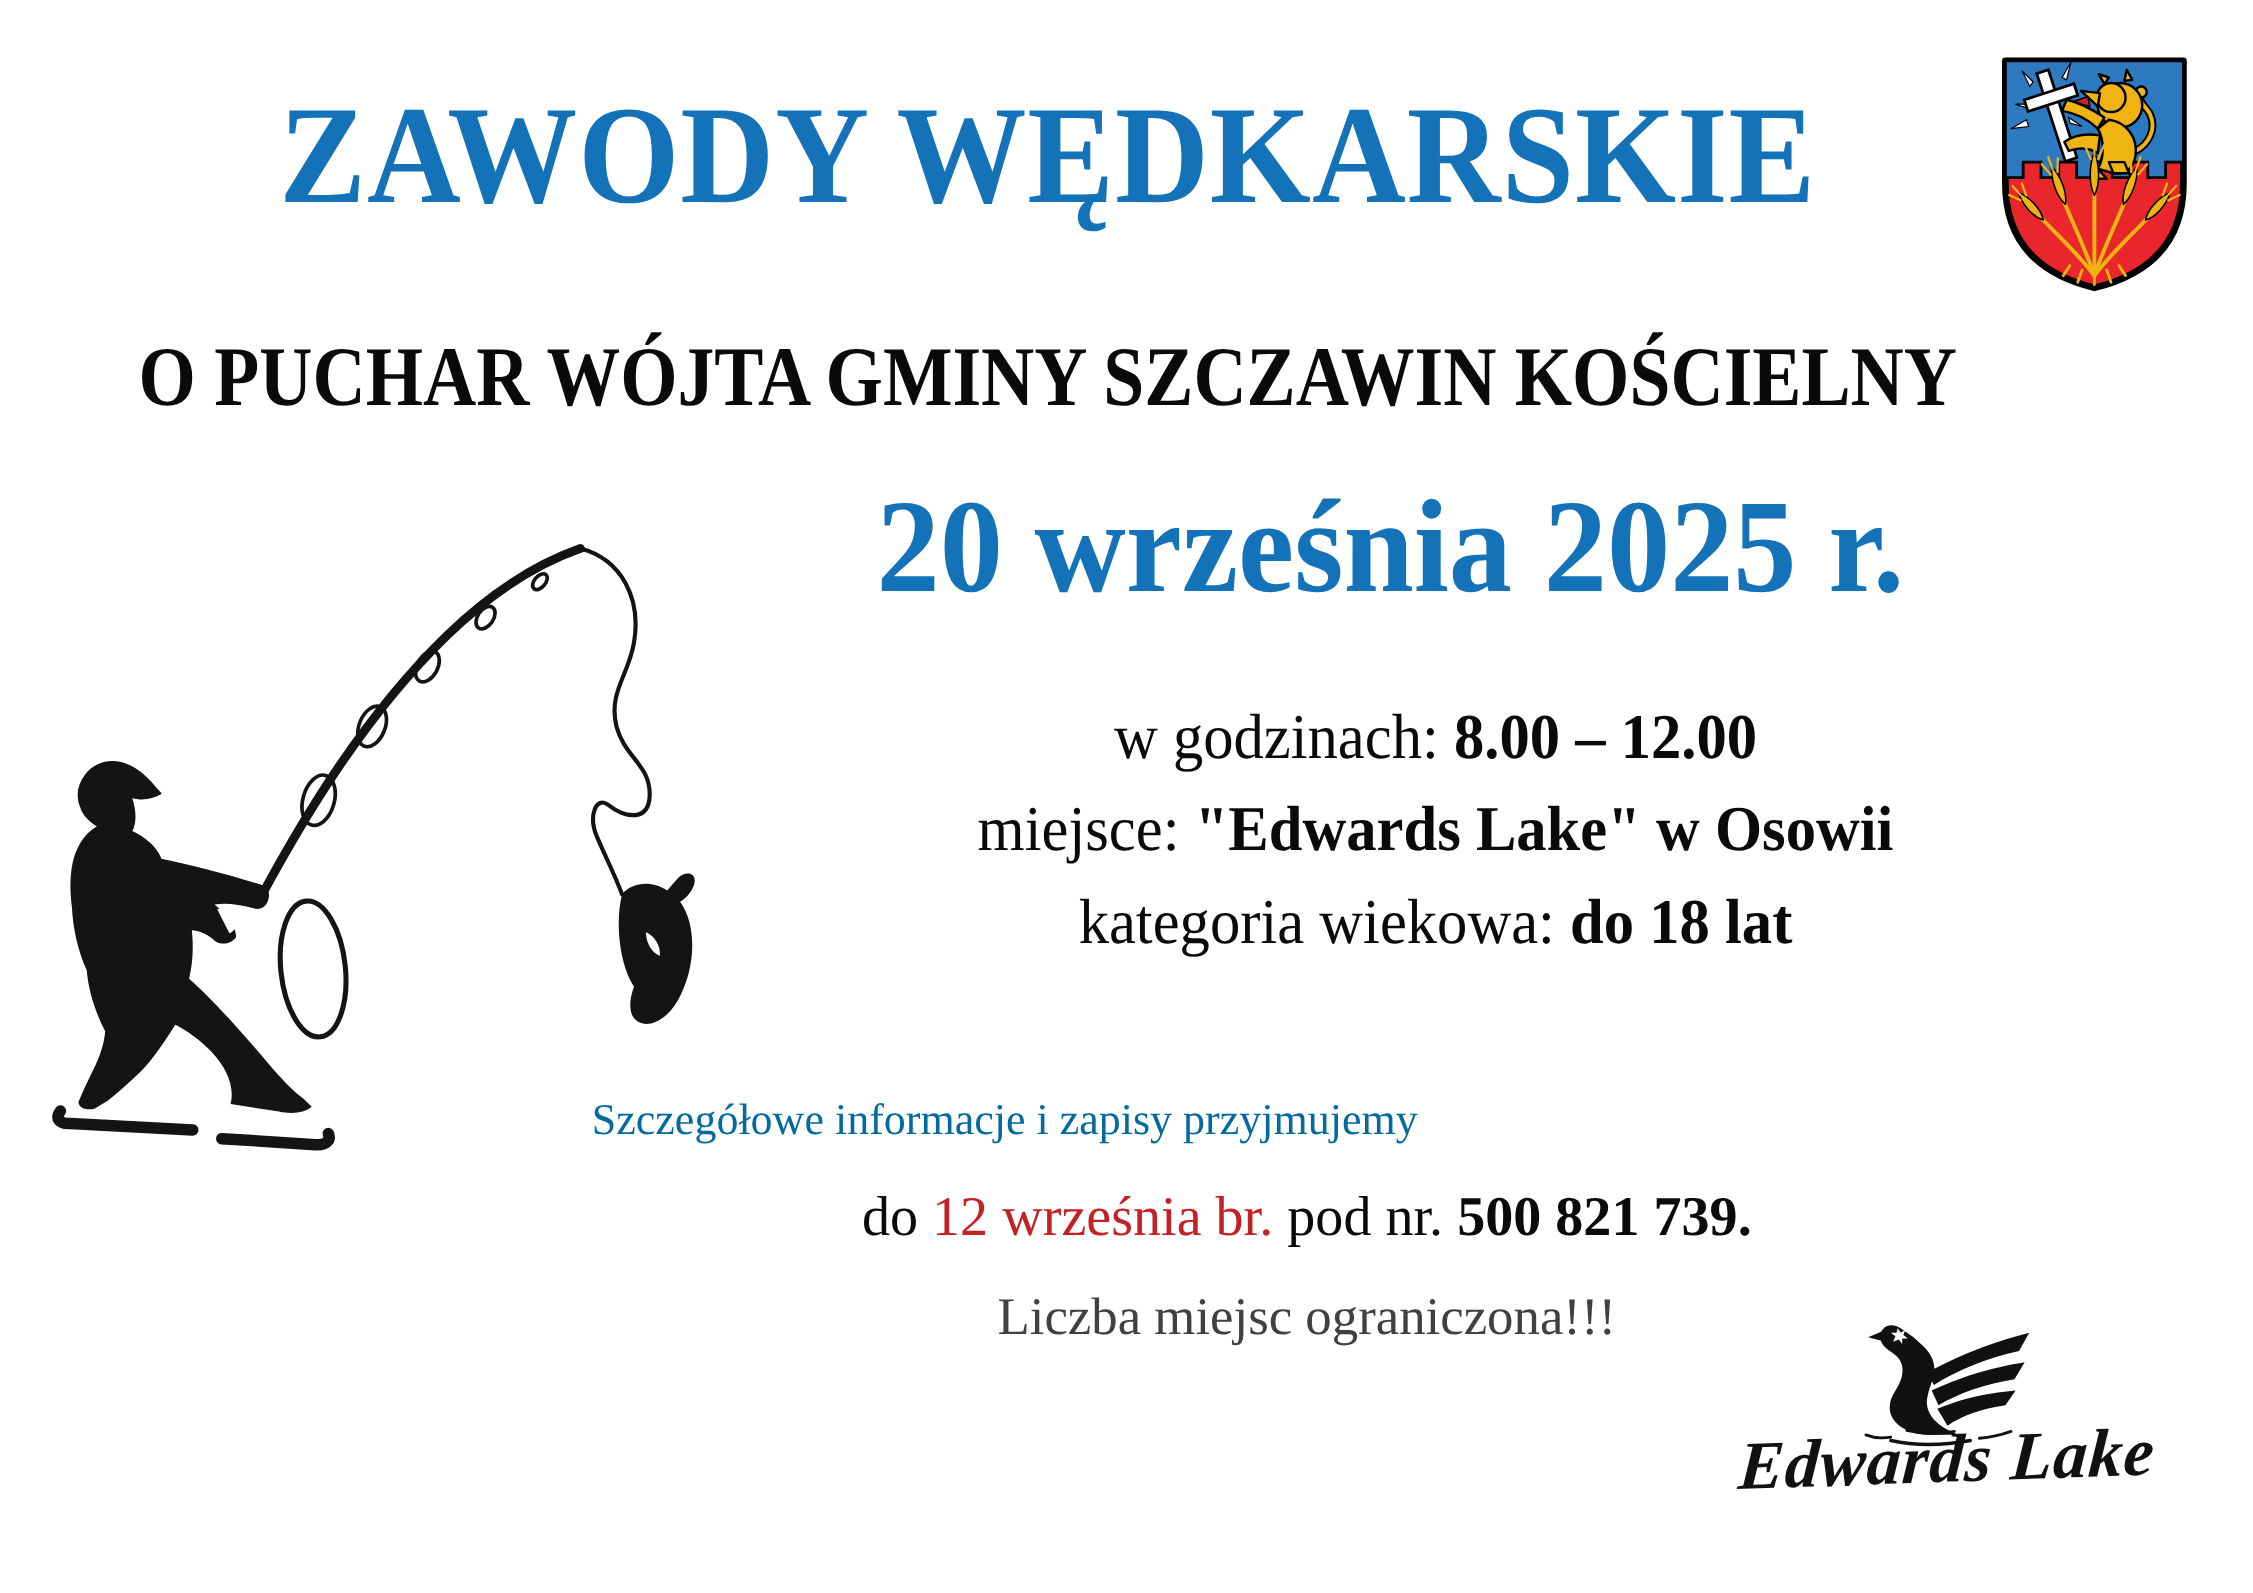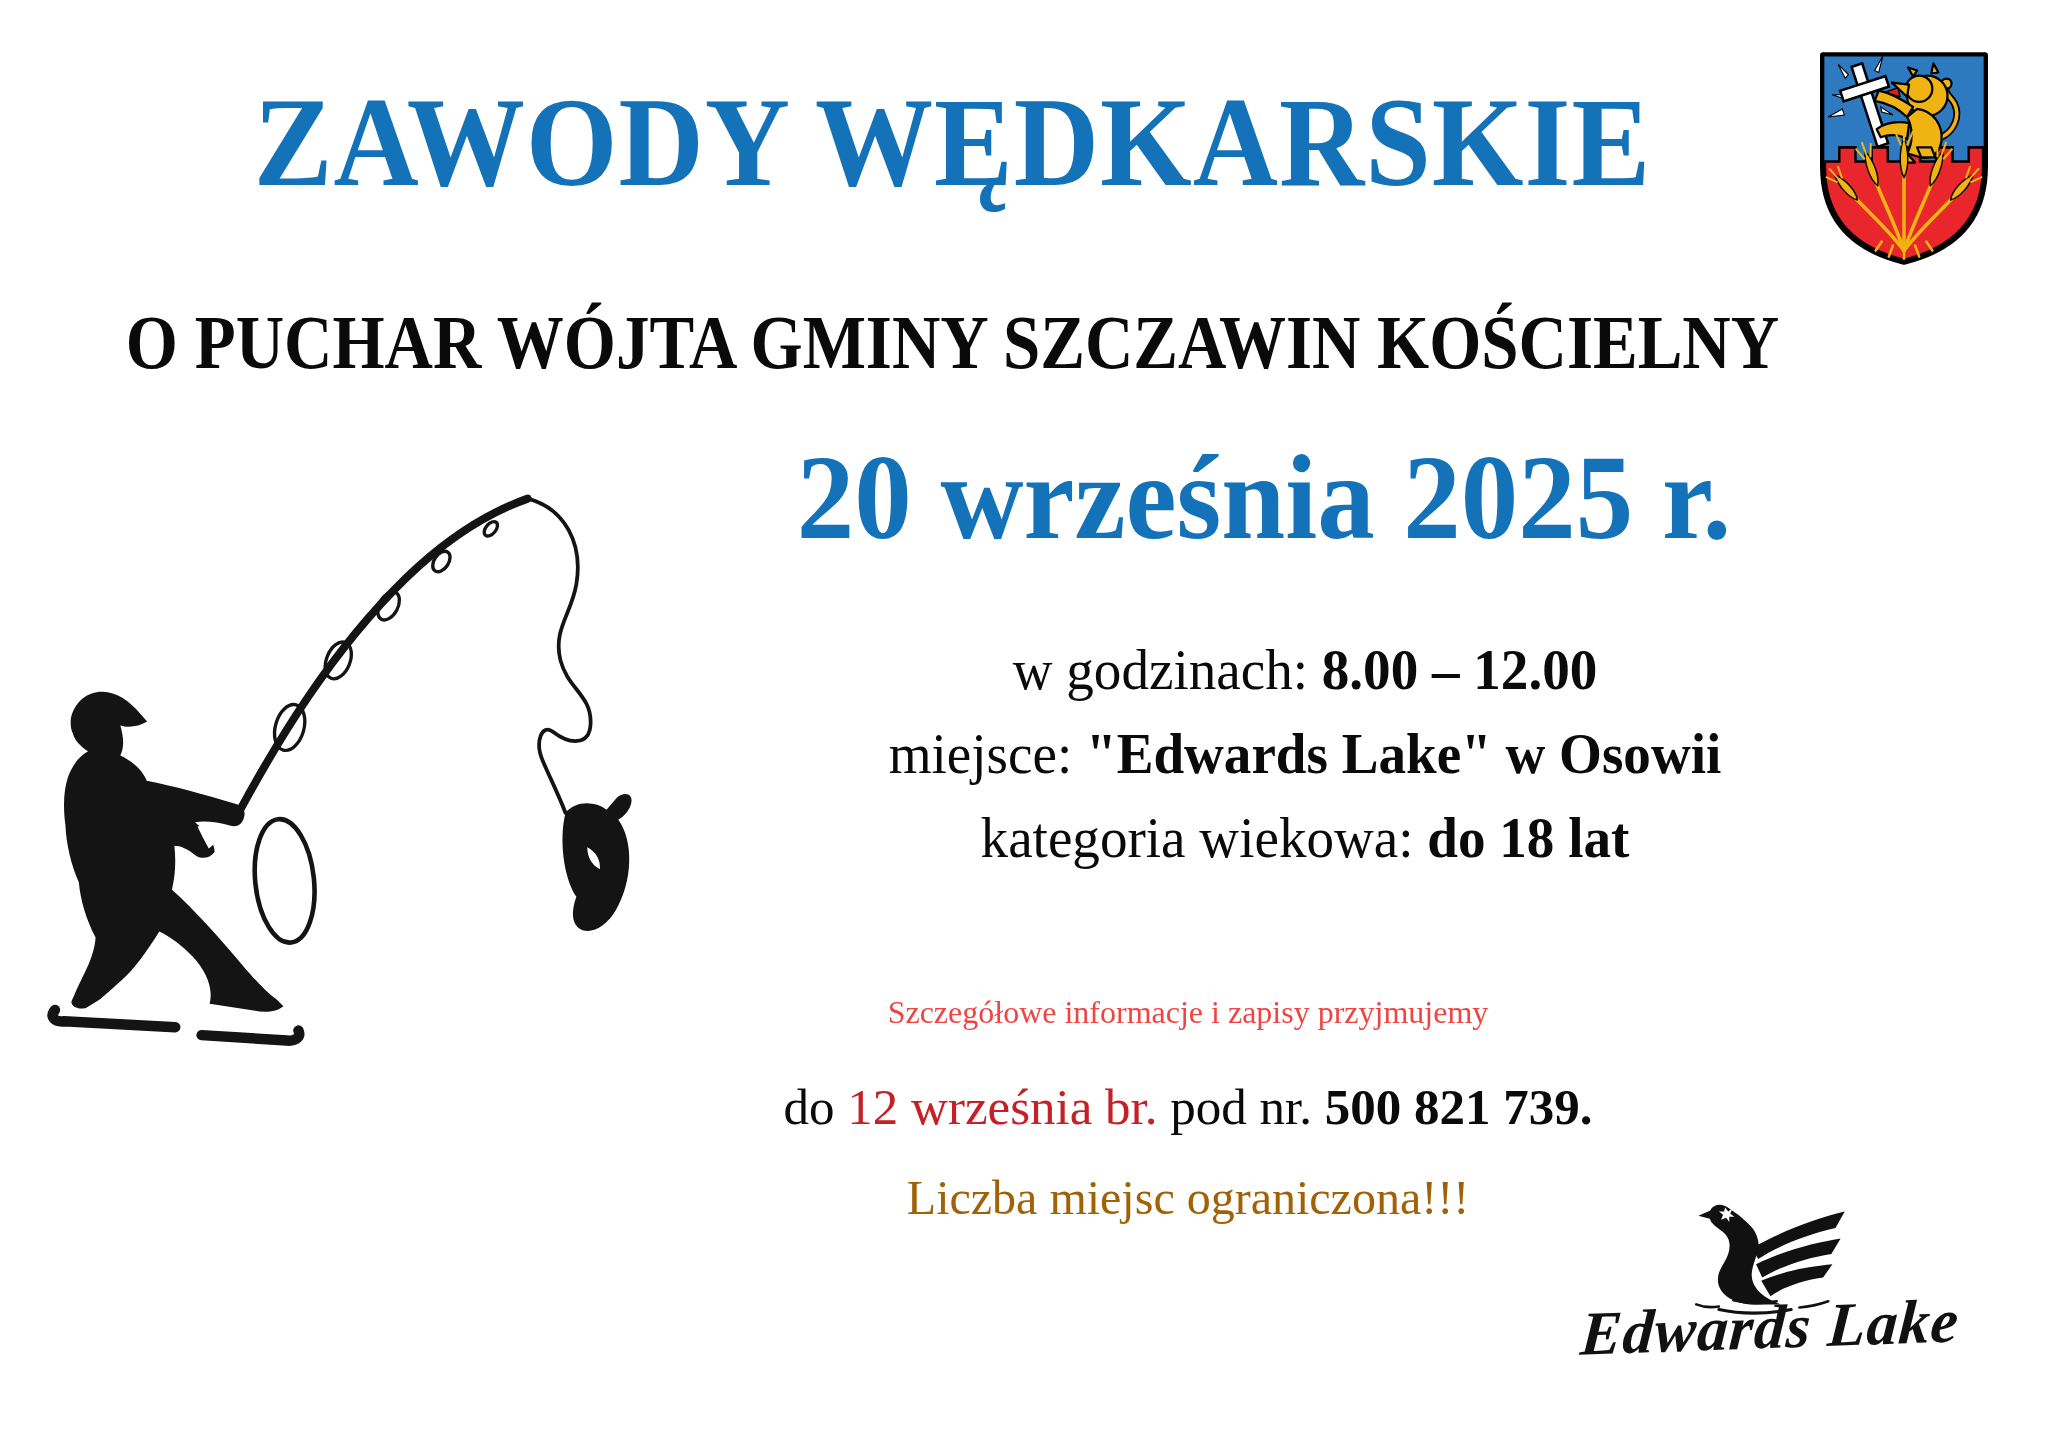--- a/index.html
+++ b/index.html
@@ -29,28 +29,28 @@
     transform:scaleX(.95);transform-origin:50% 50%;
   }
   
   .details{
     left:655px;top:628px;width:1300px;text-align:center;
     font-size:58px;color:#0a0a0a;line-height:84px;white-space:nowrap;
     transform:scaleX(.95);transform-origin:50% 50%;
   }
   .details b{font-weight:bold;}
   
-  .info1{left:538px;top:994px;width:1300px;text-align:center;
-    font-size:32px;color:#ef4444;white-space:nowrap;}
+  .info1{left:538px;top:994px;width:1300px;
+    font-size:40px;color:#0369a1;white-space:nowrap;}
   .info2{left:538px;top:1078px;width:1300px;text-align:center;
     font-size:51px;color:#0a0a0a;white-space:nowrap;}
   .info2 .deadline{color:#c32126;font-weight:normal;}
   .info2 .phone{font-weight:bold;text-align:right;}
   .info3{left:538px;top:1170px;width:1300px;text-align:center;
-    font-size:48px;color:#a16207;white-space:nowrap;}
+    font-size:48px;color:#404040;white-space:nowrap;}
   
   .logo-text{
     left:1545px;top:1292px;width:450px;text-align:center;
     font-size:62px;font-style:italic;font-weight:bold;color:#111;
     letter-spacing:1px;white-space:nowrap;
     transform:rotate(-2deg) skewX(-6deg);
   }
   svg{display:block;}
 </style>
 </head>

